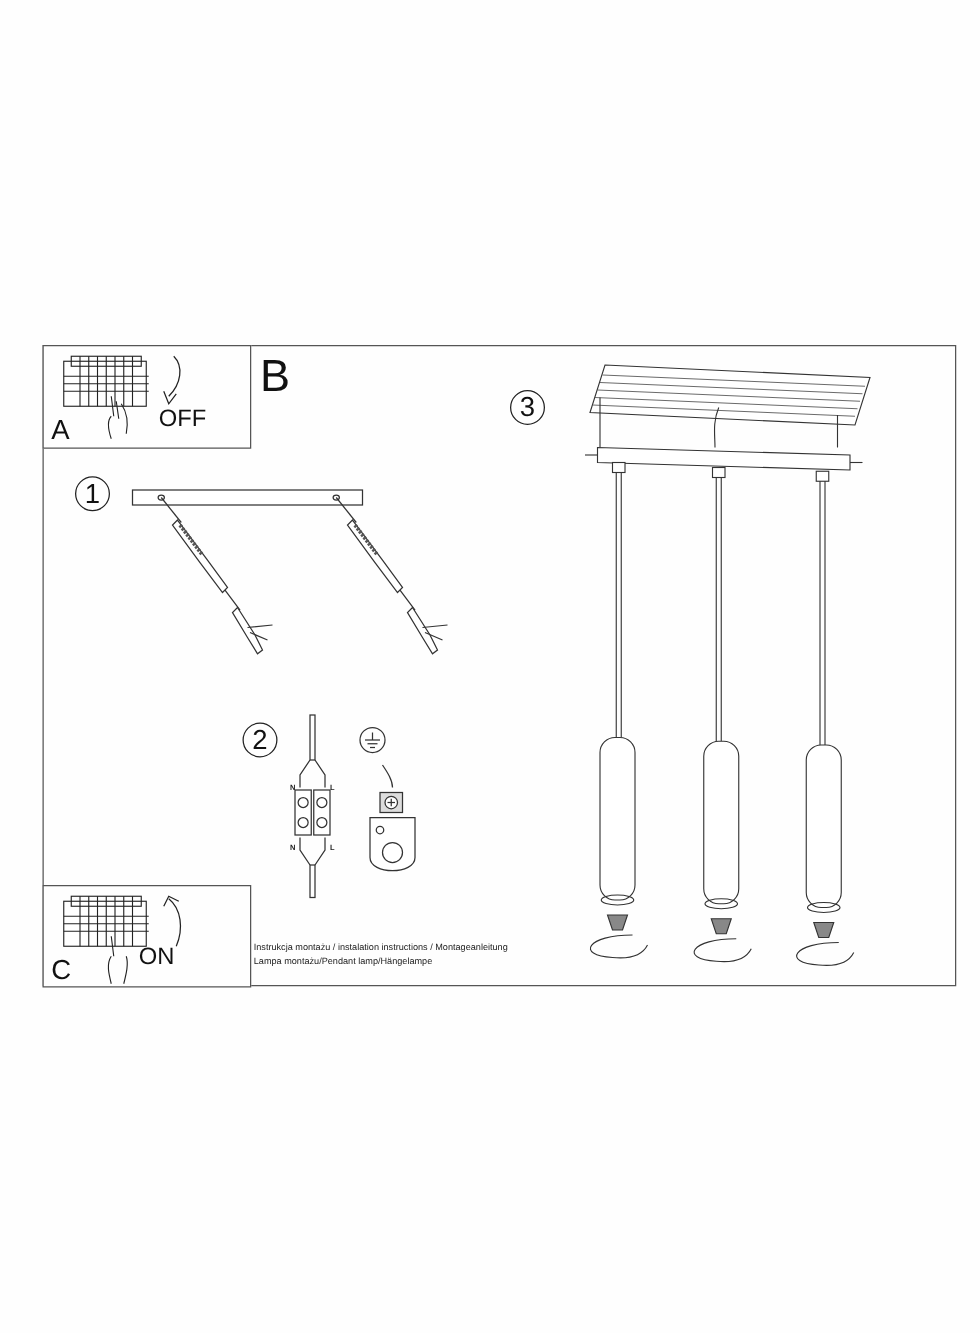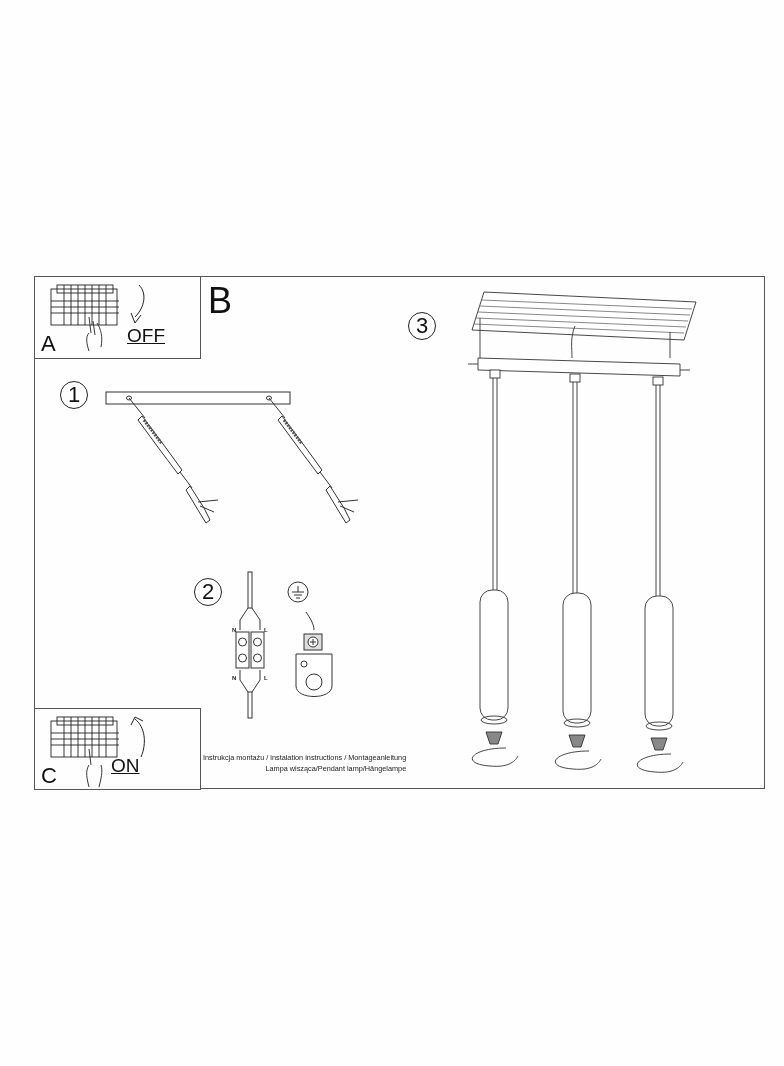--- a/index.html
+++ b/index.html
@@ -2,24 +2,24 @@
 <html><head>
 <meta charset="utf-8">
 <style>
   html, body { margin:0; padding:0; background:#fefefe; }
   body { width:784px; height:1066px; position:relative; overflow:hidden; font-family:"Liberation Sans", sans-serif; color:#111; }
   .frame { position:absolute; left:34px; top:276px; width:731px; height:513px; border:1.5px solid #555; box-sizing:border-box; }
   .panel { position:absolute; border:1.5px solid #555; box-sizing:border-box; background:#fefefe; }
   .panel-a { left:34px; top:276px; width:167px; height:83px; }
   .panel-c { left:34px; top:708px; width:167px; height:82px; }
   .big-letter { position:absolute; font-size:22px; color:#111; }
-  .state-label { position:absolute; font-size:19px; color:#111;text-decoration:underline; }
+  .state-label { position:absolute; font-size:19px; color:#111; }
   .step-num { position:absolute; width:28px; height:28px; border:1.3px solid #222; border-radius:50%; box-sizing:border-box; font-size:22px; line-height:26px; text-align:center; color:#111; }
   .section-b { position:absolute; left:208px; top:280px; font-size:36px; color:#111; }
-  .caption { position:absolute; left:203px; top:753px; font-size:7.3px; line-height:10.5px; color:#222;text-align:right; }
+  .caption { position:absolute; left:203px; top:753px; font-size:7.3px; line-height:10.5px; color:#222; }
   svg { position:absolute; overflow:visible; }
 </style>
 </head>
 <body>
 
 <div class="frame"></div>
 
 <div class="panel panel-a">
   <svg width="80" height="70" style="left:14px;top:6px;">
     <g fill="none" stroke="#222" stroke-width="0.9">
@@ -172,14 +172,14 @@
   <svg width="30" height="50" style="left:92px;top:4px;">
     <path d="M8 6 C18 14 20 30 14 44" fill="none" stroke="#222" stroke-width="1"></path>
     <path d="M4 12 L8 4 L16 8" fill="none" stroke="#222" stroke-width="1"></path>
   </svg>
   <span class="big-letter" style="left:6px;top:54px;">C</span>
   <span class="state-label" style="left:76px;top:46px;">ON</span>
 </div>
 
 <div class="caption">
   <div>Instrukcja montażu / instalation instructions / Montageanleitung</div>
-  <div>Lampa wisząca/Pendant lamp/Hängelampe</div>
+  <div>Lampa montażu/Pendant lamp/Hängelampe</div>
 </div>
 
 </body></html>

